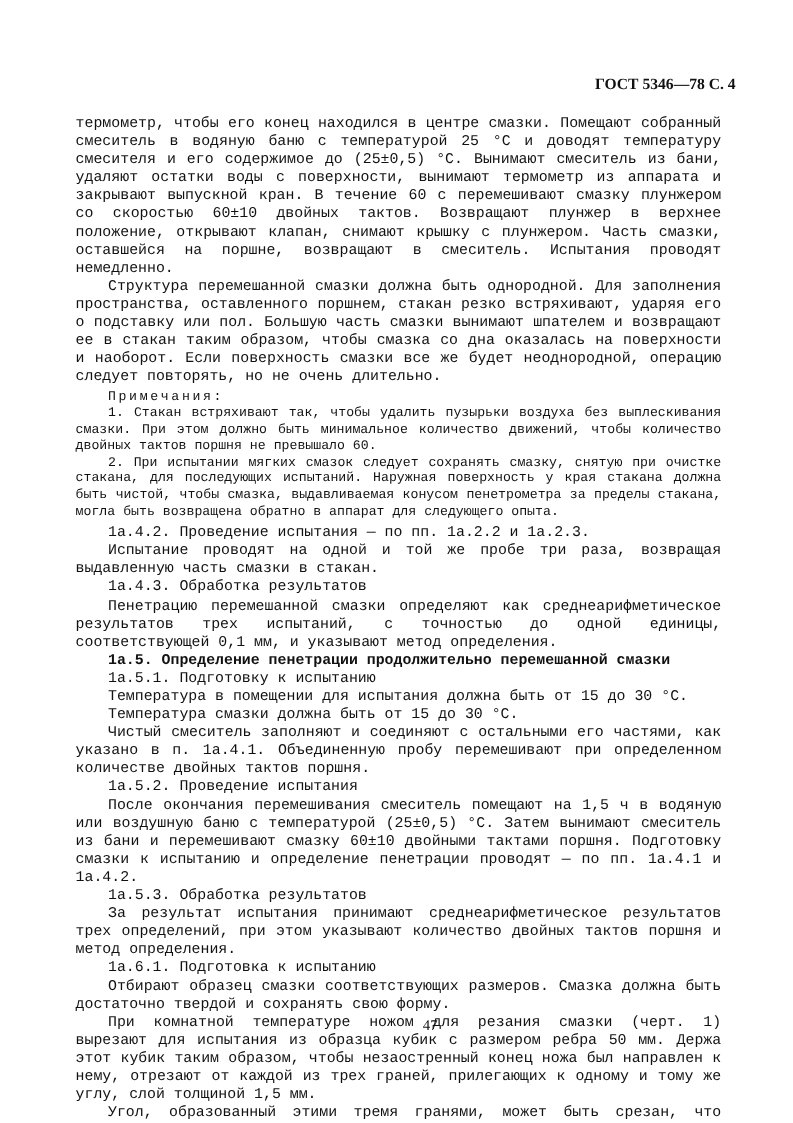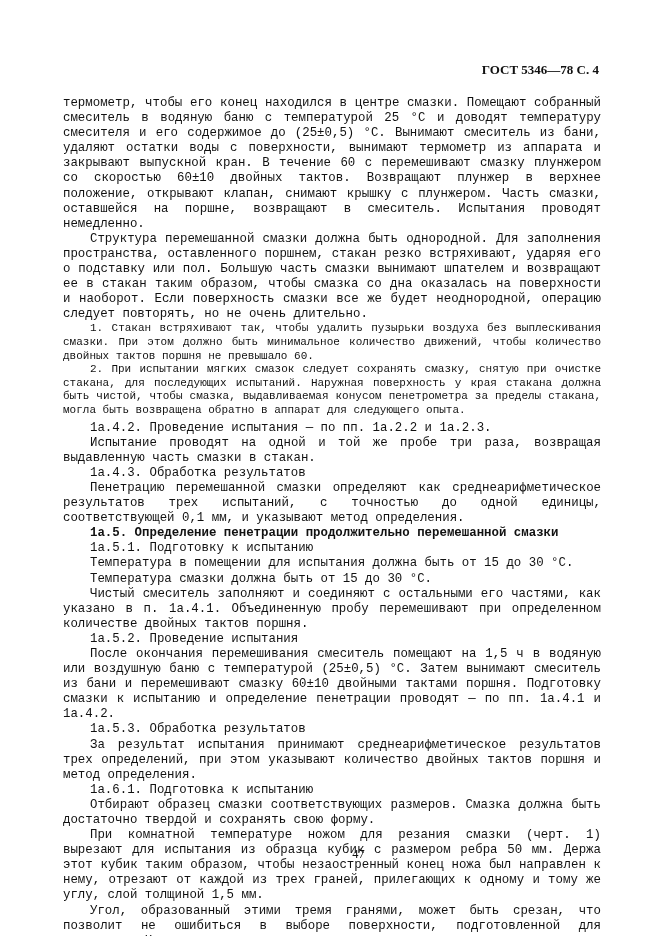--- a/index.html
+++ b/index.html
@@ -1,35 +1,36 @@
 <!DOCTYPE html>
 <html><head>
 <meta charset="utf-8">
 <style>
   html, body { margin: 0; padding: 0; background: #ffffff; }
   body { width: 661px; height: 936px; position: relative; overflow: hidden;
          font-family: "Liberation Serif", "DejaVu Serif", serif; color: #111; }
-  .header { position: absolute; top: 62px; right: 62px; font-weight: bold; font-size: 13px; }
+  .header { position: absolute; top: 62px; right: 48px; font-weight: bold; font-size: 13px; }
   .content { position: absolute; left: 63px; top: 96px; width: 538px; font-size: 12.4px; line-height: 15.1px; text-align: justify; font-family: Liberation Mono, monospace; }
   .content p { margin: 0; }
   .ind { text-indent: 27px; }
   .note { font-size: 11px; line-height: 13.6px; }
   .note-title { letter-spacing: 2.2px; margin-top: 3px !important; }
   .bold { font-weight: bold; }
   .gap { margin-top: 3px !important; }
   .pagenum { position: absolute; top: 847px; left: 0; width: 661px; text-align: center; font-size: 12.4px; padding-left: 28px; }
 </style>
 </head>
 <body>
 
 <div class="header">ГОСТ 5346—78 С. 4</div>
 
 <div class="content">
   <p>термометр, чтобы его конец находился в центре смазки. Помещают собранный смеситель в водяную баню с температурой 25 °С и доводят температуру смесителя и его содержимое до (25±0,5) °С. Вынимают смеситель из бани, удаляют остатки воды с поверхности, вынимают термометр из аппарата и закрывают выпускной кран. В течение 60 с перемешивают смазку плунжером со скоростью 60±10 двойных тактов. Возвращают плунжер в верхнее положение, открывают клапан, снимают крышку с плунжером. Часть смазки, оставшейся на поршне, возвращают в смеситель. Испытания проводят немедленно.</p>
   <p class="ind">Структура перемешанной смазки должна быть однородной. Для заполнения пространства, оставленного поршнем, стакан резко встряхивают, ударяя его о подставку или пол. Большую часть смазки вынимают шпателем и возвращают ее в стакан таким образом, чтобы смазка со дна оказалась на поверхности и наоборот. Если поверхность смазки все же будет неоднородной, операцию следует повторять, но не очень длительно.</p>
+  <p class="ind note note-title">Примечания:</p>
   <p class="ind note">1. Стакан встряхивают так, чтобы удалить пузырьки воздуха без выплескивания смазки. При этом должно быть минимальное количество движений, чтобы количество двойных тактов поршня не превышало 60.</p>
   <p class="ind note">2. При испытании мягких смазок следует сохранять смазку, снятую при очистке стакана, для последующих испытаний. Наружная поверхность у края стакана должна быть чистой, чтобы смазка, выдавливаемая конусом пенетрометра за пределы стакана, могла быть возвращена обратно в аппарат для следующего опыта.</p>
   <p class="ind gap">1а.4.2. Проведение испытания — по пп. 1а.2.2 и 1а.2.3.</p>
   <p class="ind">Испытание проводят на одной и той же пробе три раза, возвращая выдавленную часть смазки в стакан.</p>
   <p class="ind">1а.4.3. Обработка результатов</p>
   <p class="ind">Пенетрацию перемешанной смазки определяют как среднеарифметическое результатов трех испытаний, с точностью до одной единицы, соответствующей 0,1 мм, и указывают метод определения.</p>
   <p class="ind bold">1а.5. Определение пенетрации продолжительно перемешанной смазки</p>
   <p class="ind">1а.5.1. Подготовку к испытанию</p>
   <p class="ind">Температура в помещении для испытания должна быть от 15 до 30 °С.</p>
   <p class="ind">Температура смазки должна быть от 15 до 30 °С.</p>

